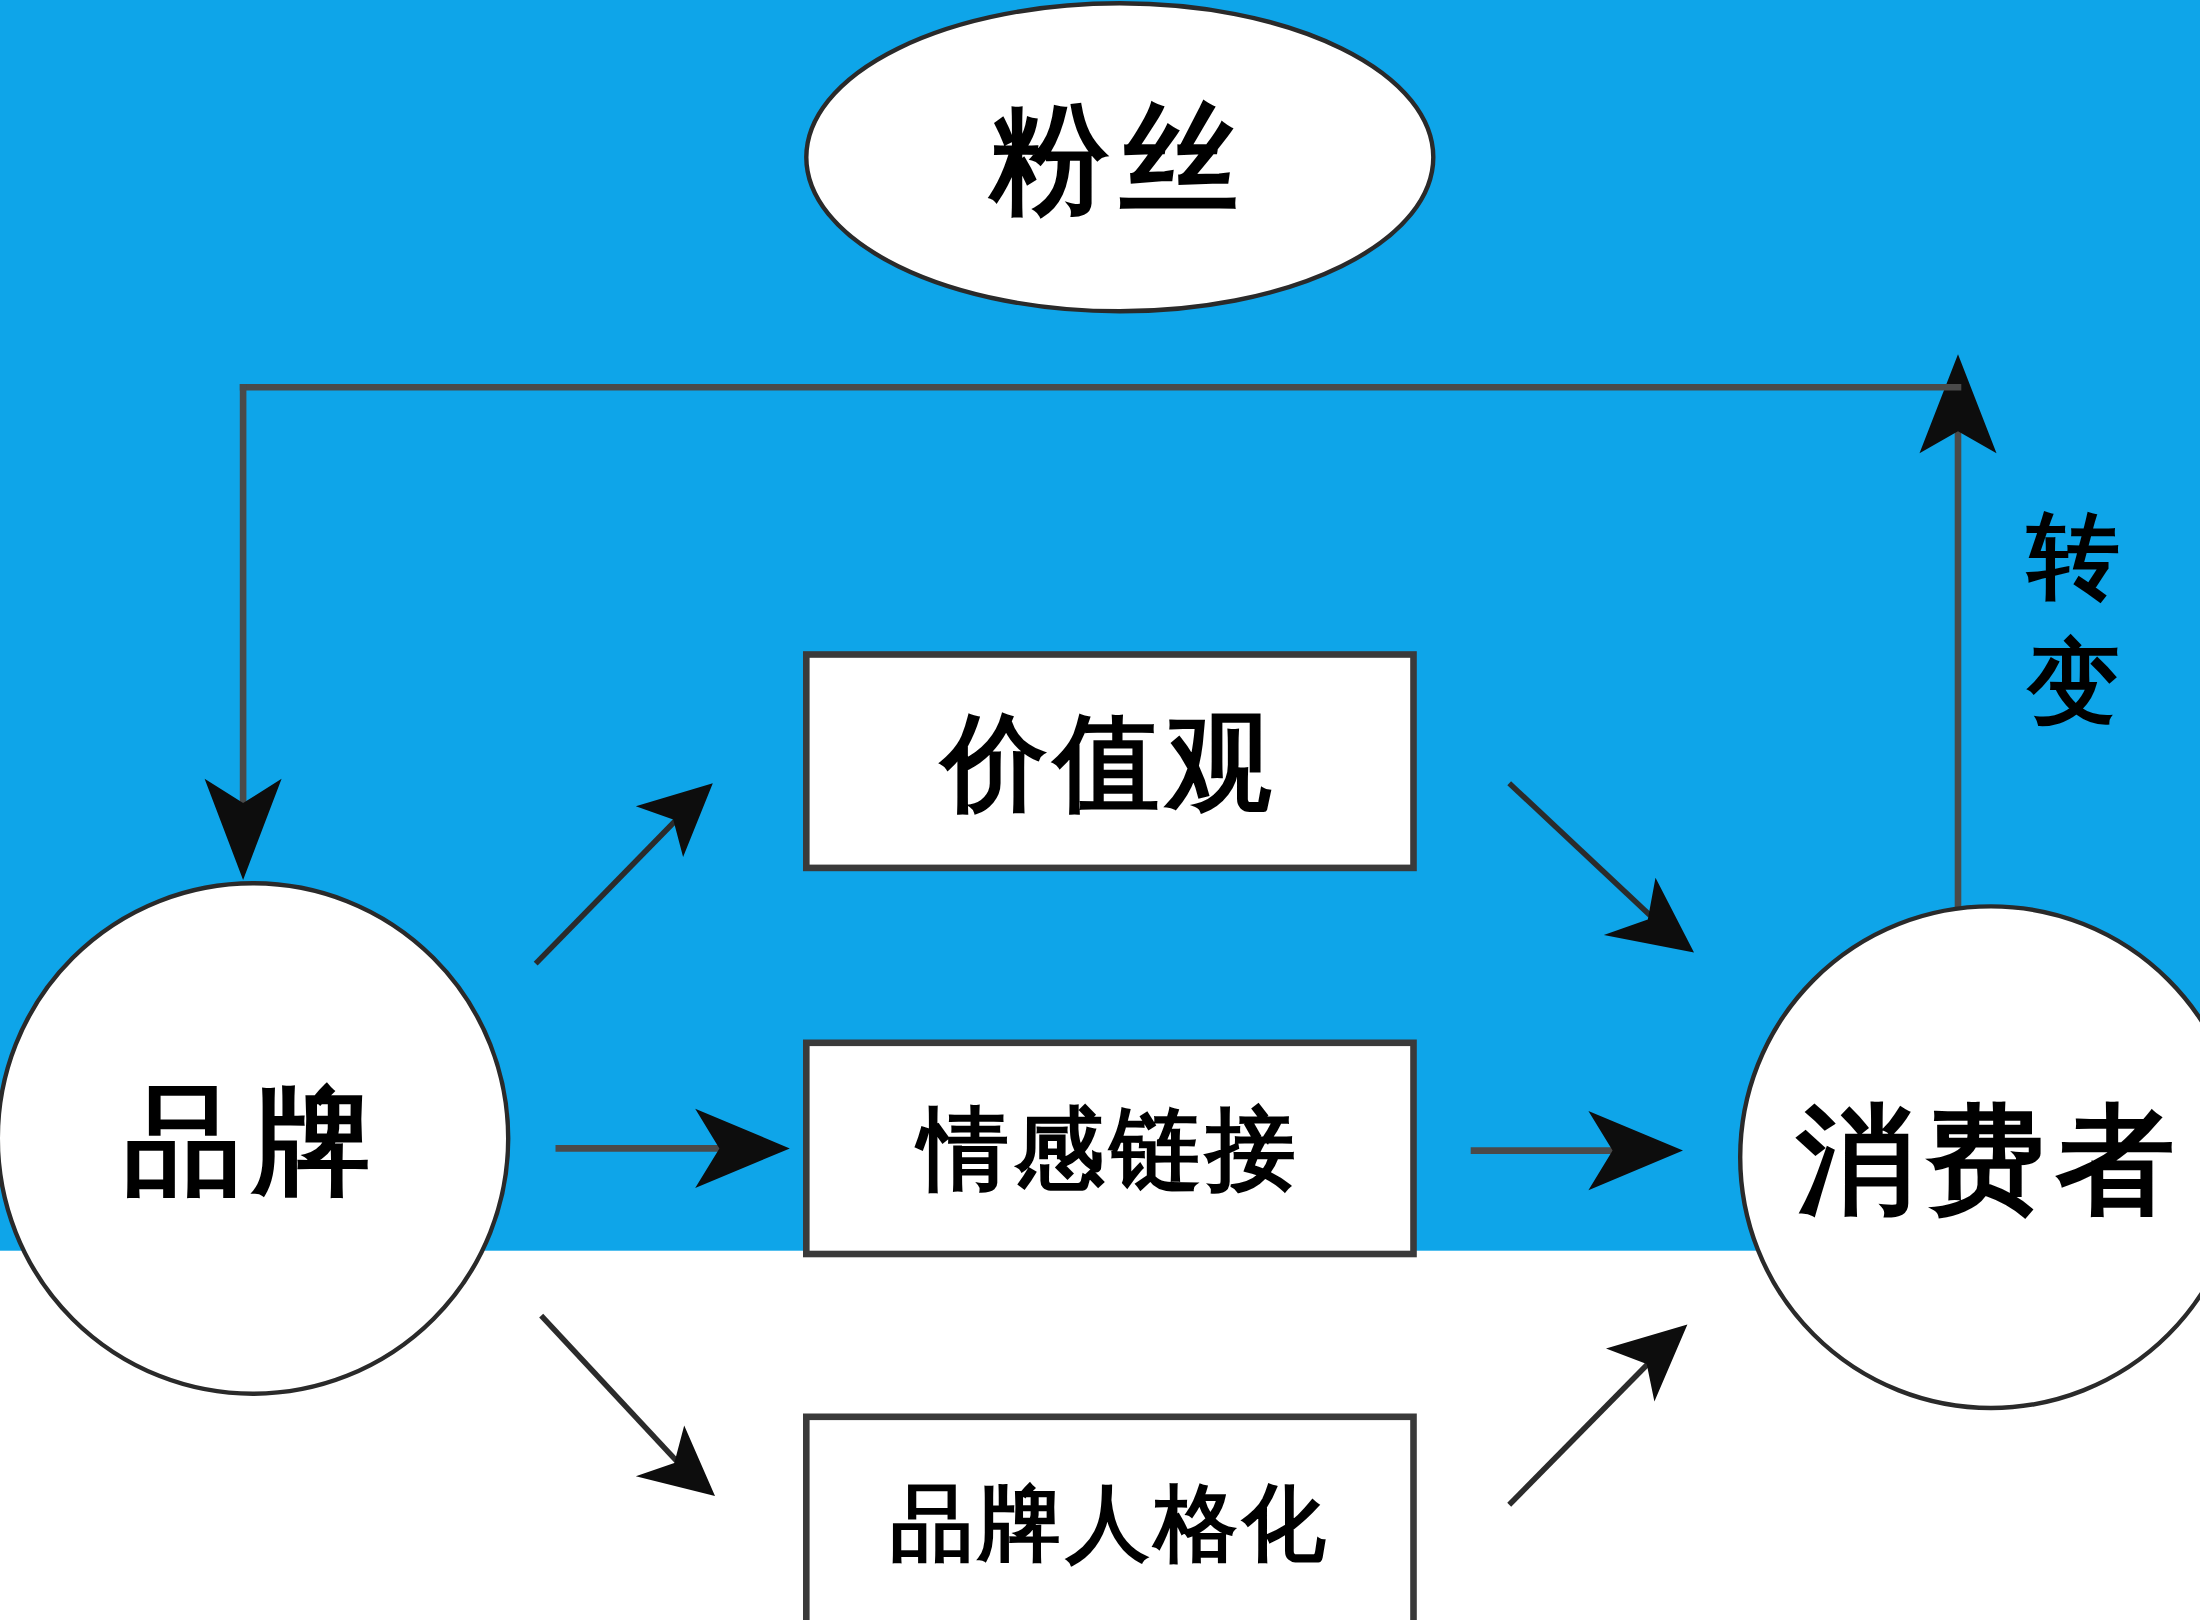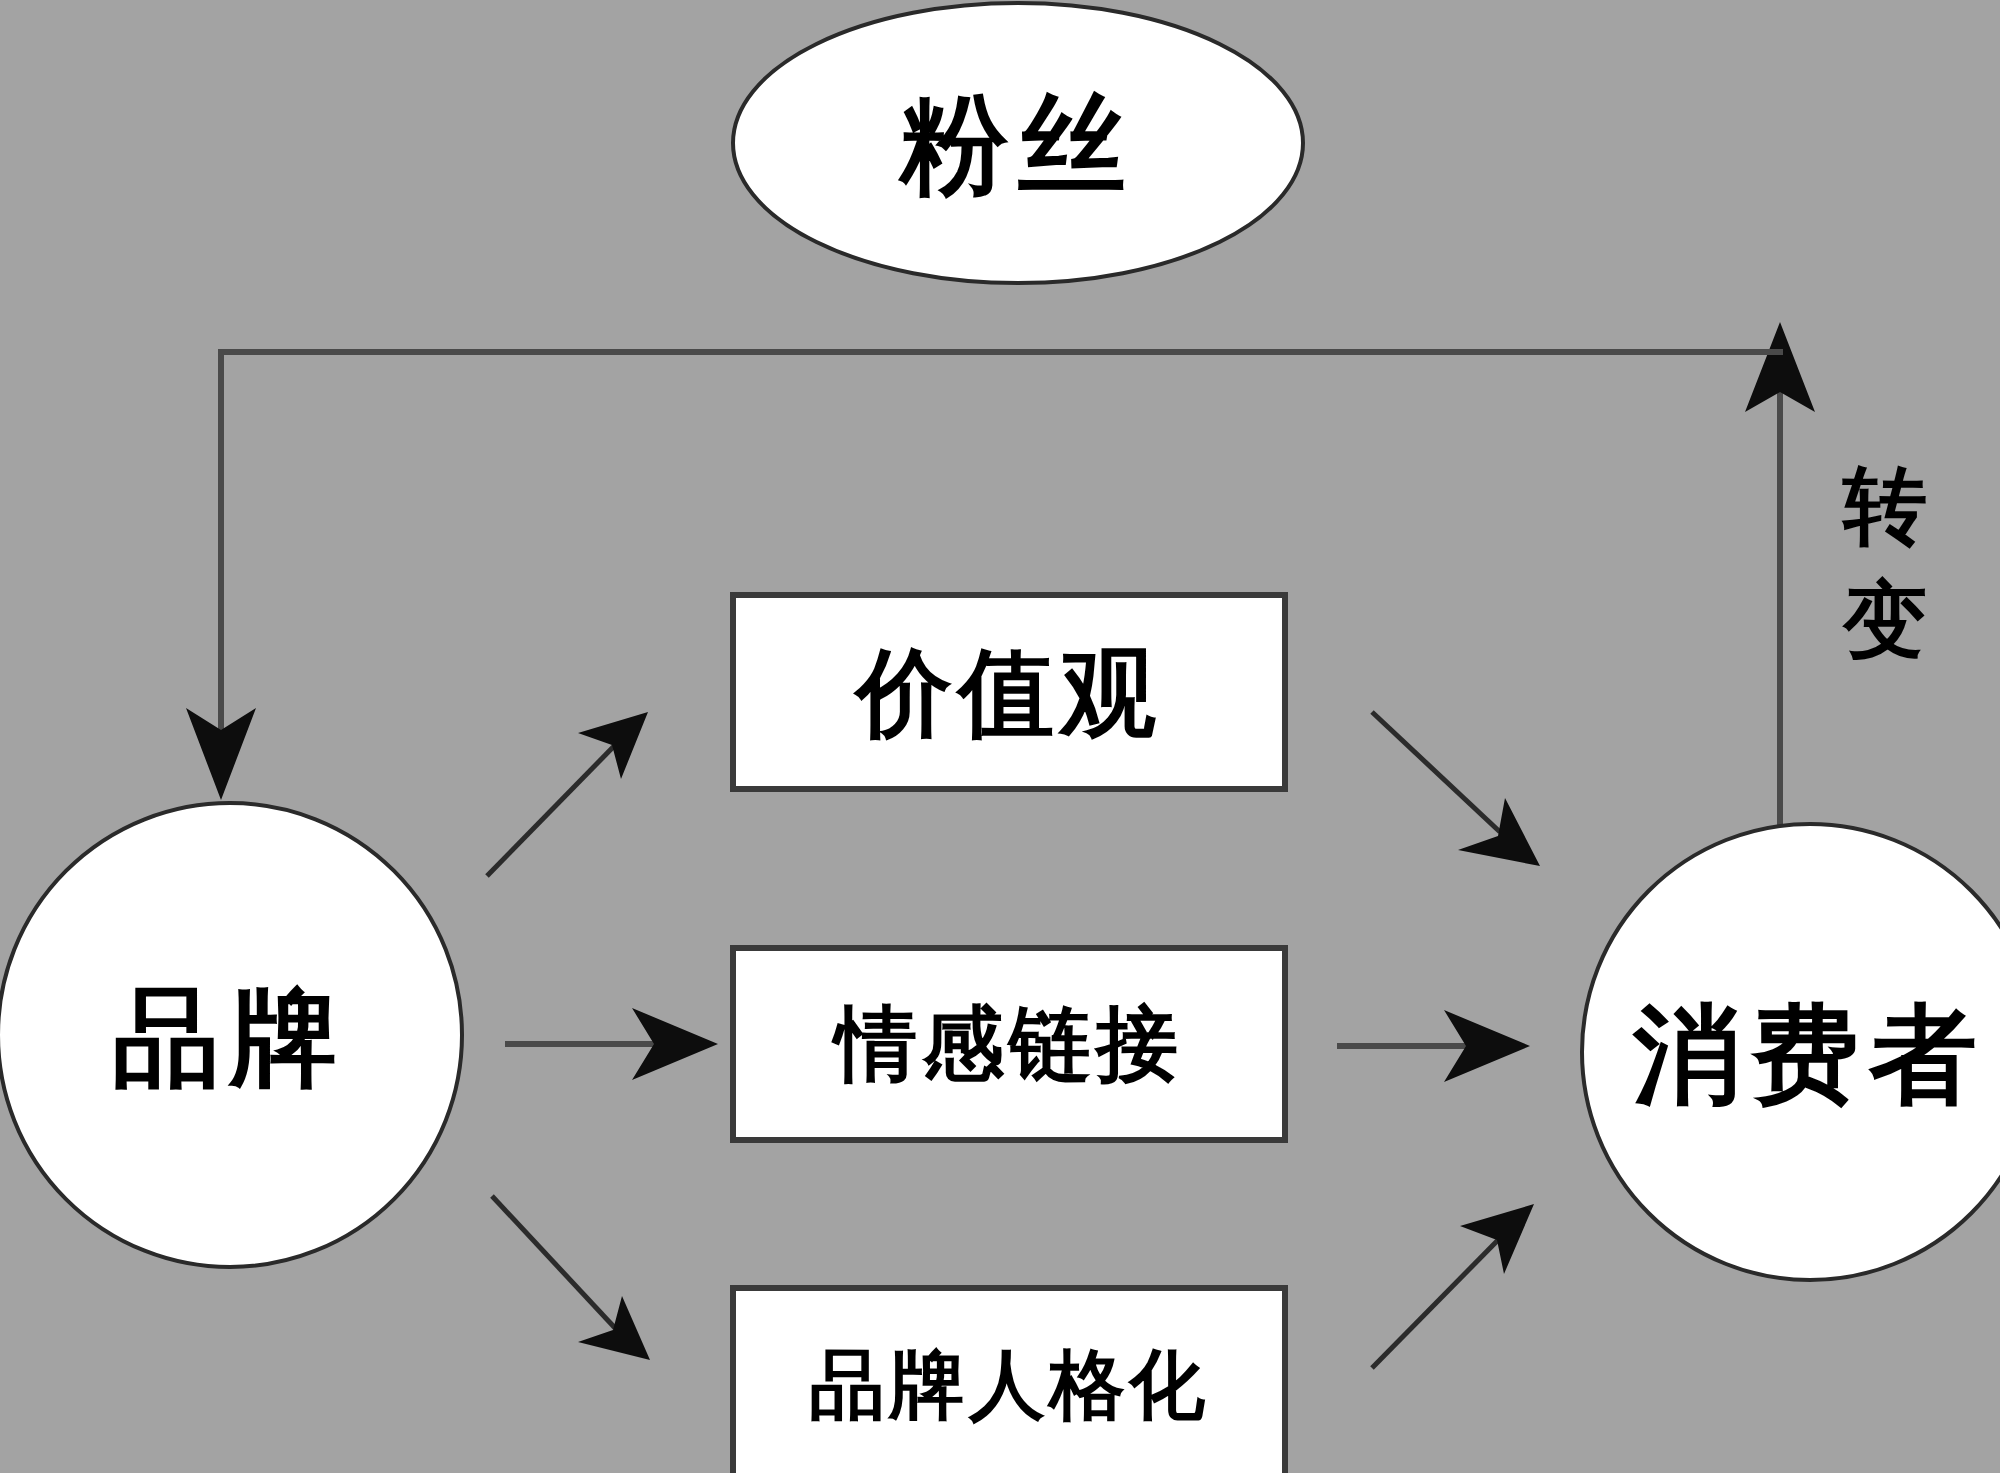--- a/index.html
+++ b/index.html
@@ -10,22 +10,22 @@
   }
   body {
     width: 2000px;
     height: 1473px;
     overflow: hidden;
     font-family: "DejaVu Sans", "Liberation Sans", sans-serif;
   }
   #diagram-root {
     position: relative;
     width: 2000px;
-    height: 1473px;
-    background: #a3a3a3;
+    height: 1137px;
+    background: #0ea5e9;
   }
   svg#diagram-canvas {
     position: absolute;
     top: 0;
     left: 0;
     width: 2000px;
     height: 1473px;
     display: block;
   }
   .node-shape-thin {

